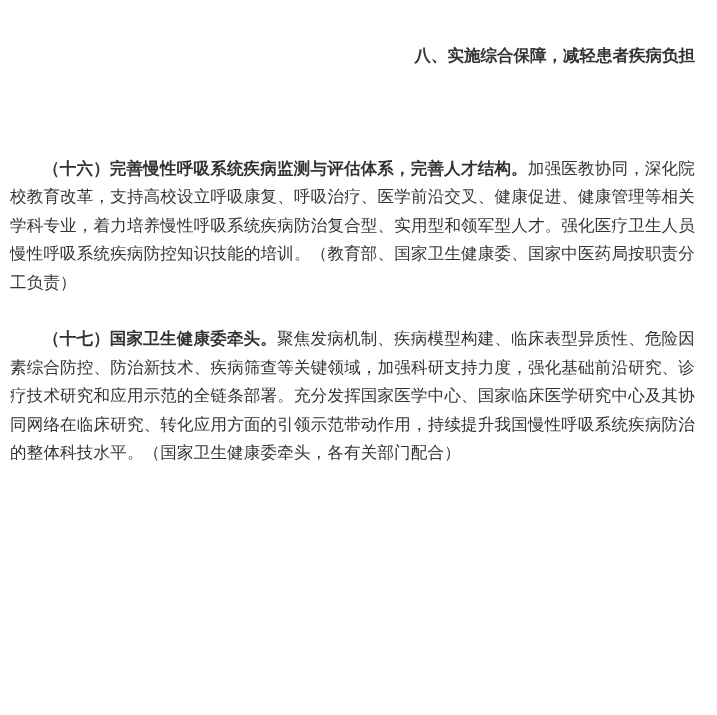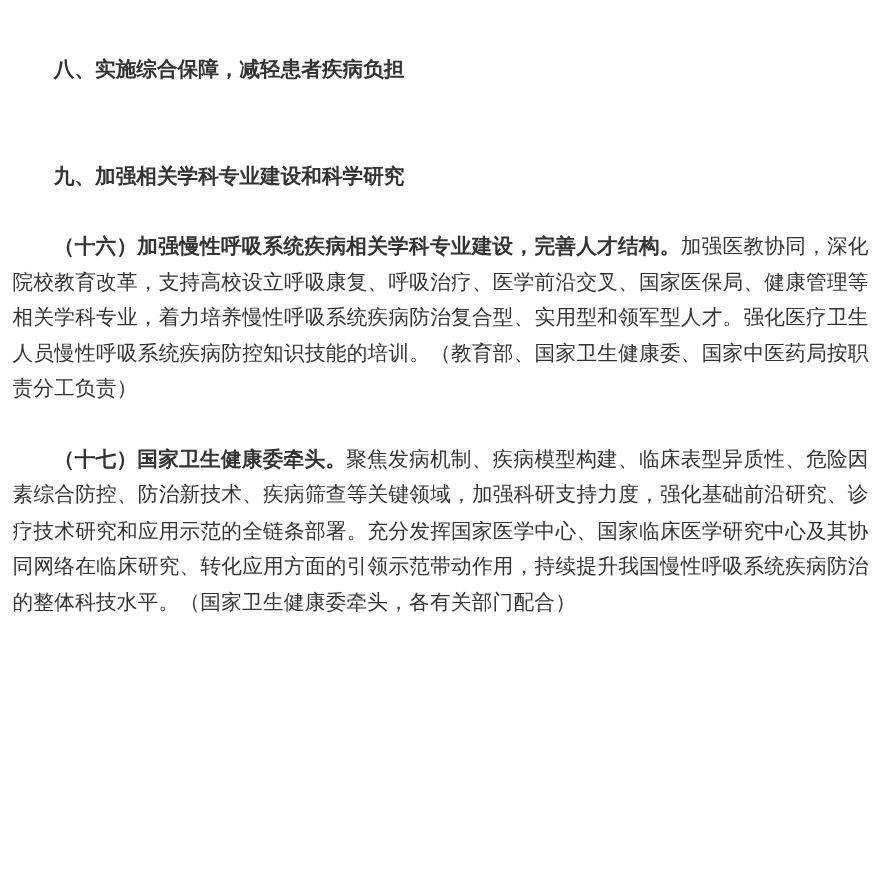--- a/index.html
+++ b/index.html
@@ -16,21 +16,20 @@
   .para { text-indent: 2em; margin: 0; text-align: justify; letter-spacing: 0.2px; }
   .para b { font-weight: bold; }
   .heading { font-weight: bold; text-indent: 2em; margin: 0; }
   .gap { height: 28px; }
 </style>
 </head>
 <body>
 
 <div class="doc">
   <div class="gap"></div>
-  <p class="heading" style="text-indent:2em;">八、实施综合保障，减轻患者疾病负担</p>
+  <p class="heading" style="text-indent:2em;text-align:right;">八、实施综合保障，减轻患者疾病负担</p>
   <div class="gap"></div>
   <div class="gap"></div>
-  <p class="heading">九、加强相关学科专业建设和科学研究</p>
   <div class="gap"></div>
-  <p class="para"><b>（十六）加强慢性呼吸系统疾病相关学科专业建设，完善人才结构。</b><span>加强医教协同，深化院校教育改革，支持高校设立呼吸康复、呼吸治疗、医学前沿交叉、国家医保局、健康管理等相关学科专业，着力培养慢性呼吸系统疾病防治复合型、实用型和领军型人才。强化医疗卫生人员慢性呼吸系统疾病防控知识技能的培训。（教育部、国家卫生健康委、国家中医药局按职责分工负责）</span></p>
+  <p class="para"><b>（十六）完善慢性呼吸系统疾病监测与评估体系，完善人才结构。</b><span>加强医教协同，深化院校教育改革，支持高校设立呼吸康复、呼吸治疗、医学前沿交叉、健康促进、健康管理等相关学科专业，着力培养慢性呼吸系统疾病防治复合型、实用型和领军型人才。强化医疗卫生人员慢性呼吸系统疾病防控知识技能的培训。（教育部、国家卫生健康委、国家中医药局按职责分工负责）</span></p>
   <div class="gap"></div>
   <p class="para"><b>（十七）国家卫生健康委牵头。</b><span>聚焦发病机制、疾病模型构建、临床表型异质性、危险因素综合防控、防治新技术、疾病筛查等关键领域，加强科研支持力度，强化基础前沿研究、诊疗技术研究和应用示范的全链条部署。充分发挥国家医学中心、国家临床医学研究中心及其协同网络在临床研究、转化应用方面的引领示范带动作用，持续提升我国慢性呼吸系统疾病防治的整体科技水平。（国家卫生健康委牵头，各有关部门配合）</span></p>
 </div>
 
 </body></html>

